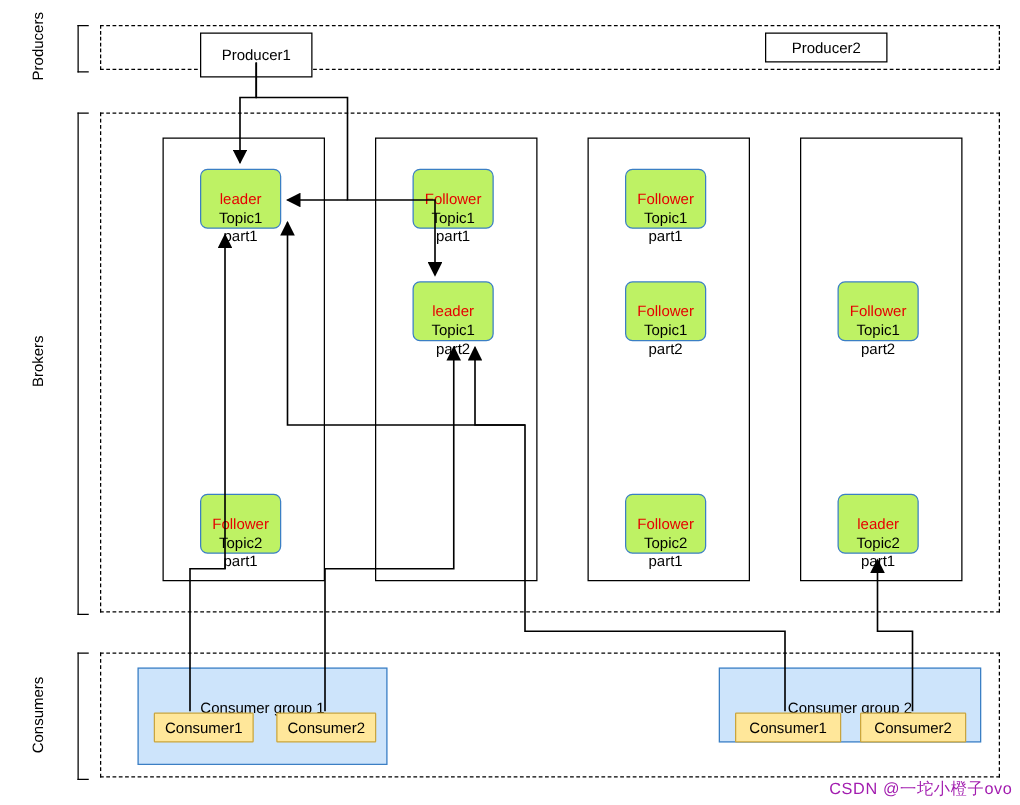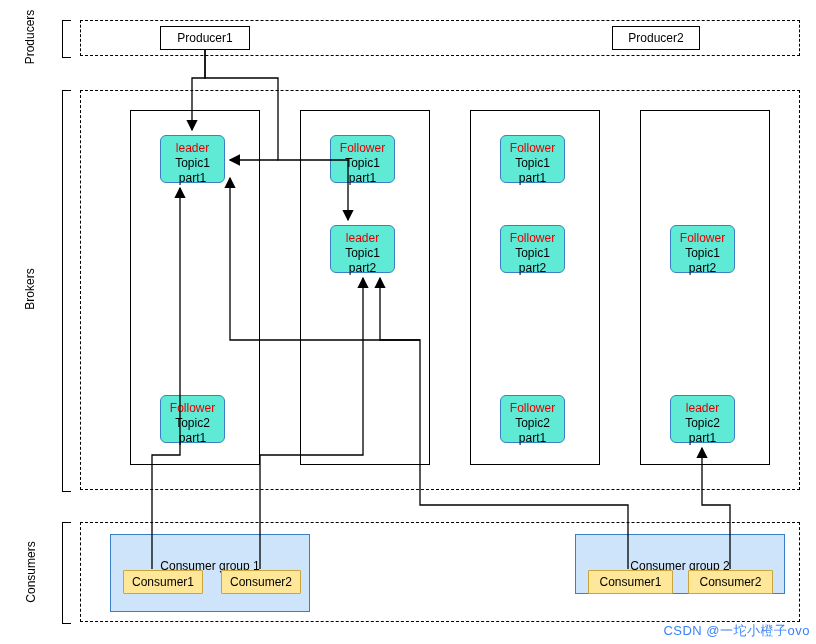--- a/index.html
+++ b/index.html
@@ -4,48 +4,48 @@
 <style>
   html, body { margin:0; padding:0; font-family: Arial, sans-serif; font-size:12px; color:#000; background:#fff; }
   .canvas { position:relative; width:816px; height:644px; }
   .box { position:absolute; box-sizing:border-box; }
   .dashed { border:1px dashed #000; }
   .solid  { border:1px solid #000; }
   .label-rot { position:absolute; transform-origin:center center; transform:rotate(-90deg); text-align:center; }
   .centered { display:flex; align-items:center; justify-content:center; }
   .producer-box { background:#fff; }
   .broker-col   { background:#fff; }
-  .partition { border:1px solid #3b7fc4; background:#5eead4; border-radius:6px; text-align:center; line-height:1.25; padding-top:5px; }
+  .partition { border:1px solid #3b7fc4; background:#bef264; border-radius:6px; text-align:center; line-height:1.25; padding-top:16px; }
   .partition .role { color:#e60000; }
   .cg { background:#cfe2f7; border:1px solid #3b7fc4; background-color:#cde4fb; }
   .cg-inner { position:absolute;margin-top:16px; }
   .consumer { border:1px solid #caa53d; background:#ffe79a; text-align:center; line-height:22px; border-radius:1px; }
   .bracket { position:absolute; border:1px solid #000; border-right:none; }
   svg.overlay { position:absolute; left:0; top:0; width:816px; height:644px; pointer-events:none; }
-  .watermark { position:absolute; right:6px; bottom:4px; color:#3b82f6; font-size:13px; letter-spacing:0.5px; }
+  .watermark { position:absolute; right:6px; bottom:4px; color:#a21caf; font-size:13px; letter-spacing:0.5px; }
 </style>
 </head>
 <body>
 
 <div class="canvas">
 
   <div class="bracket" style="left:62px; top:20px; width:8px; height:36px;"></div>
   <div class="label-rot" style="left:-5px; top:30px; width:70px;">Producers</div>
 
   <div class="bracket" style="left:62px; top:90px; width:8px; height:400px;"></div>
   <div class="label-rot" style="left:0px; top:282px; width:60px;">Brokers</div>
 
   <div class="bracket" style="left:62px; top:522px; width:8px; height:100px;"></div>
   <div class="label-rot" style="left:-7px; top:565px; width:75px;">Consumers</div>
 
   <div class="box dashed" style="left:80px; top:20px; width:720px; height:36px;"></div>
-  <div class="box solid producer-box centered" style="left:160px; top:26px; width:90px; height:24px;">
+  <div class="box solid producer-box centered" style="left:160px; top:26px; width:90px; height:36px;">
     <span>Producer1</span>
   </div>
-  <div class="box solid producer-box centered" style="left:612px; top:26px; width:88px; height:24px;">
+  <div class="box solid producer-box centered" style="left:612px; top:26px; width:98px; height:24px;">
     <span>Producer2</span>
   </div>
 
   <div class="box dashed" style="left:80px; top:90px; width:720px; height:400px;"></div>
 
   <div class="box solid broker-col" style="left:130px; top:110px; width:130px; height:355px;"></div>
   <div class="box solid broker-col" style="left:300px; top:110px; width:130px; height:355px;"></div>
   <div class="box solid broker-col" style="left:470px; top:110px; width:130px; height:355px;"></div>
   <div class="box solid broker-col" style="left:640px; top:110px; width:130px; height:355px;"></div>
 

